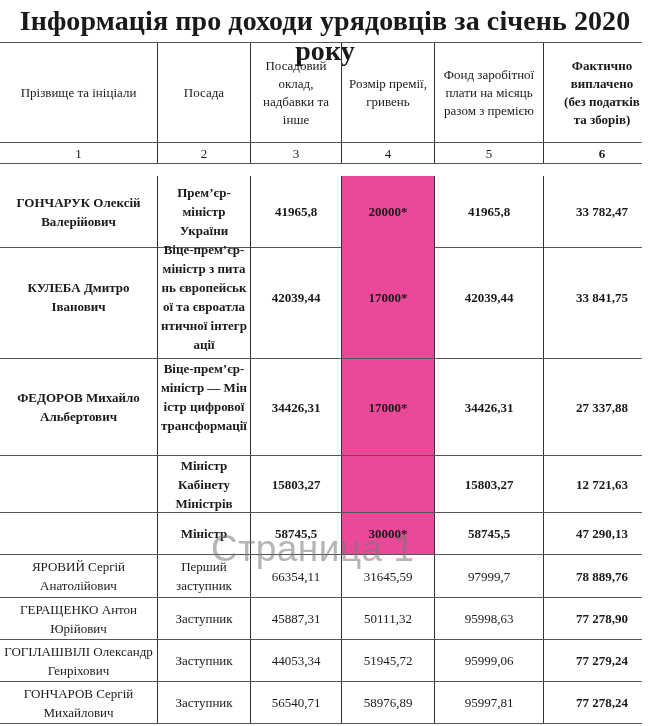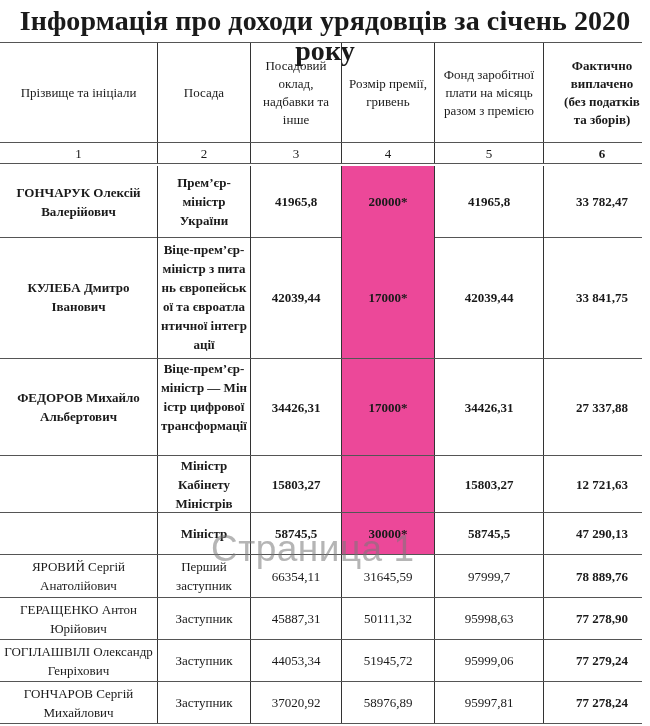--- a/index.html
+++ b/index.html
@@ -102,21 +102,21 @@
 
   <div class="row num" style="top:101px; height:21px;">
     <div class="cell c1">1</div>
     <div class="cell c2 sep">2</div>
     <div class="cell c3 sep">3</div>
     <div class="cell c4 sep">4</div>
     <div class="cell c5 sep">5</div>
     <div class="cell c6 sep bold">6</div>
   </div>
 
-  <div class="row" style="top:124px; height:72px;">
+  <div class="row" style="top:134px; height:72px;">
     <div class="cell c1 bold">ГОНЧАРУК Олексій Валерійович</div>
     <div class="cell c2 sep bold">Прем’єр-міністр України</div>
     <div class="cell c3 sep bold">41965,8</div>
     <div class="cell c4 sep bold hl">20000*</div>
     <div class="cell c5 sep bold">41965,8</div>
     <div class="cell c6 sep bold">33 782,47</div>
   </div>
 
   <div class="row" style="top:194px; height:123px;">
     <div class="cell c1 bold">КУЛЕБА Дмитро Іванович</div>
@@ -175,21 +175,21 @@
     <div class="cell c2 sep">Заступник</div>
     <div class="cell c3 sep">44053,34</div>
     <div class="cell c4 sep">51945,72</div>
     <div class="cell c5 sep">95999,06</div>
     <div class="cell c6 sep bold">77 279,24</div>
   </div>
 
   <div class="row" style="top:640px; height:42px;">
     <div class="cell c1">ГОНЧАРОВ Сергій Михайлович</div>
     <div class="cell c2 sep">Заступник</div>
-    <div class="cell c3 sep">37020,92</div>
+    <div class="cell c3 sep">56540,71</div>
     <div class="cell c4 sep">58976,89</div>
     <div class="cell c5 sep">95997,81</div>
     <div class="cell c6 sep bold">77 278,24</div>
   </div>
 
 </div>
 
 <div class="watermark">Страница 1</div>
 
 </body></html>

